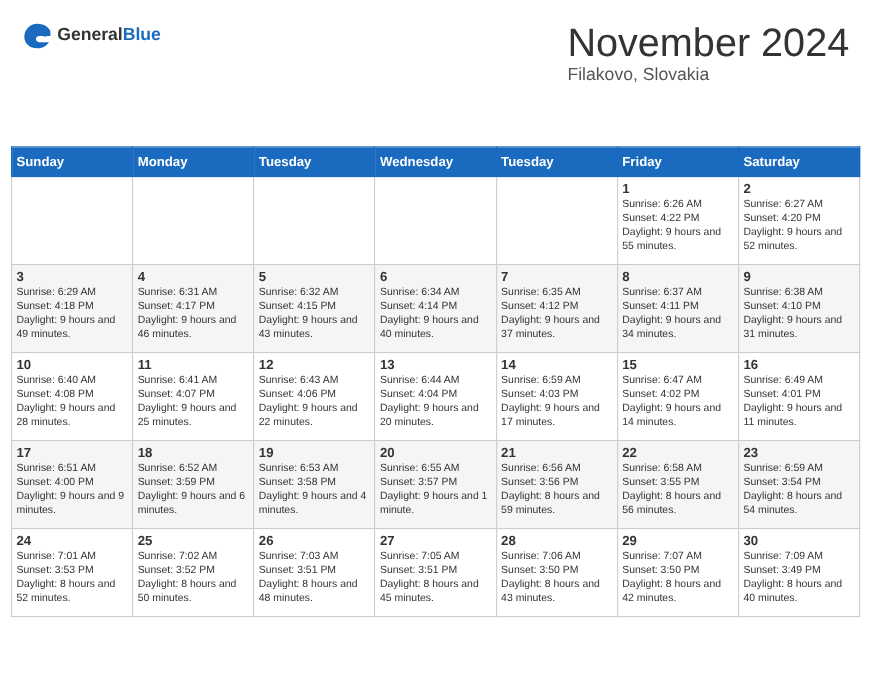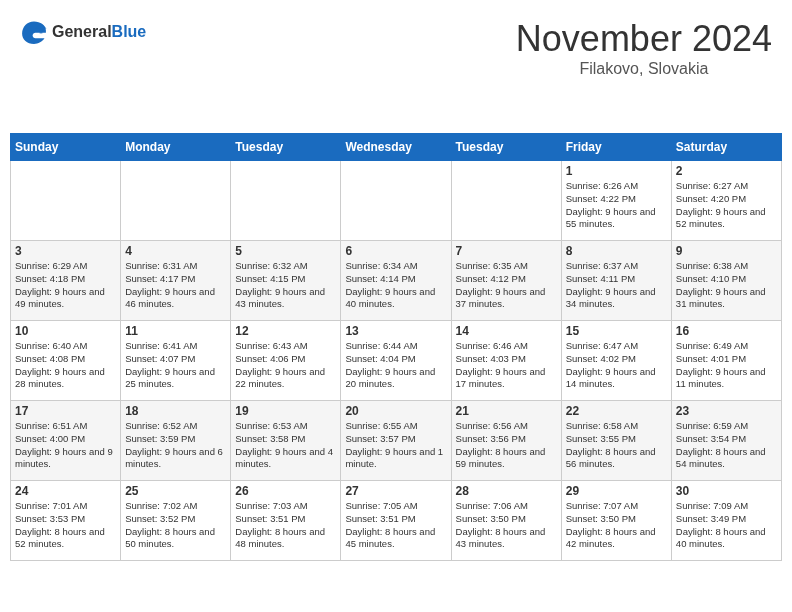--- a/index.html
+++ b/index.html
@@ -34,21 +34,21 @@
       font-size: 16px;
       font-weight: bold;
       color: #1a6bbf;
     }
     .logo-icon {
       width: 28px;
       height: 28px;
       margin-right: 4px;
     }
     .title-area {
-      text-align: center;
+      text-align: left;
     }
     .month-title {
       font-size: 36px;
       font-weight: normal;
       color: #333;
     }
     .location {
       font-size: 16px;
       color: #555;
     }
@@ -228,21 +228,21 @@
           </td>
           <td>
             <span class="day-num">13</span>
             <div class="day-info">Sunrise: 6:44 AM
 Sunset: 4:04 PM
 Daylight: 9 hours
 and 20 minutes.</div>
           </td>
           <td>
             <span class="day-num">14</span>
-            <div class="day-info">Sunrise: 6:46 AM
+            <div class="day-info">Sunrise: 6:59 AM
 Sunset: 4:03 PM
 Daylight: 9 hours
 and 17 minutes.</div>
           </td>
           <td>
             <span class="day-num">15</span>
             <div class="day-info">Sunrise: 6:47 AM
 Sunset: 4:02 PM
 Daylight: 9 hours
 and 14 minutes.</div>

